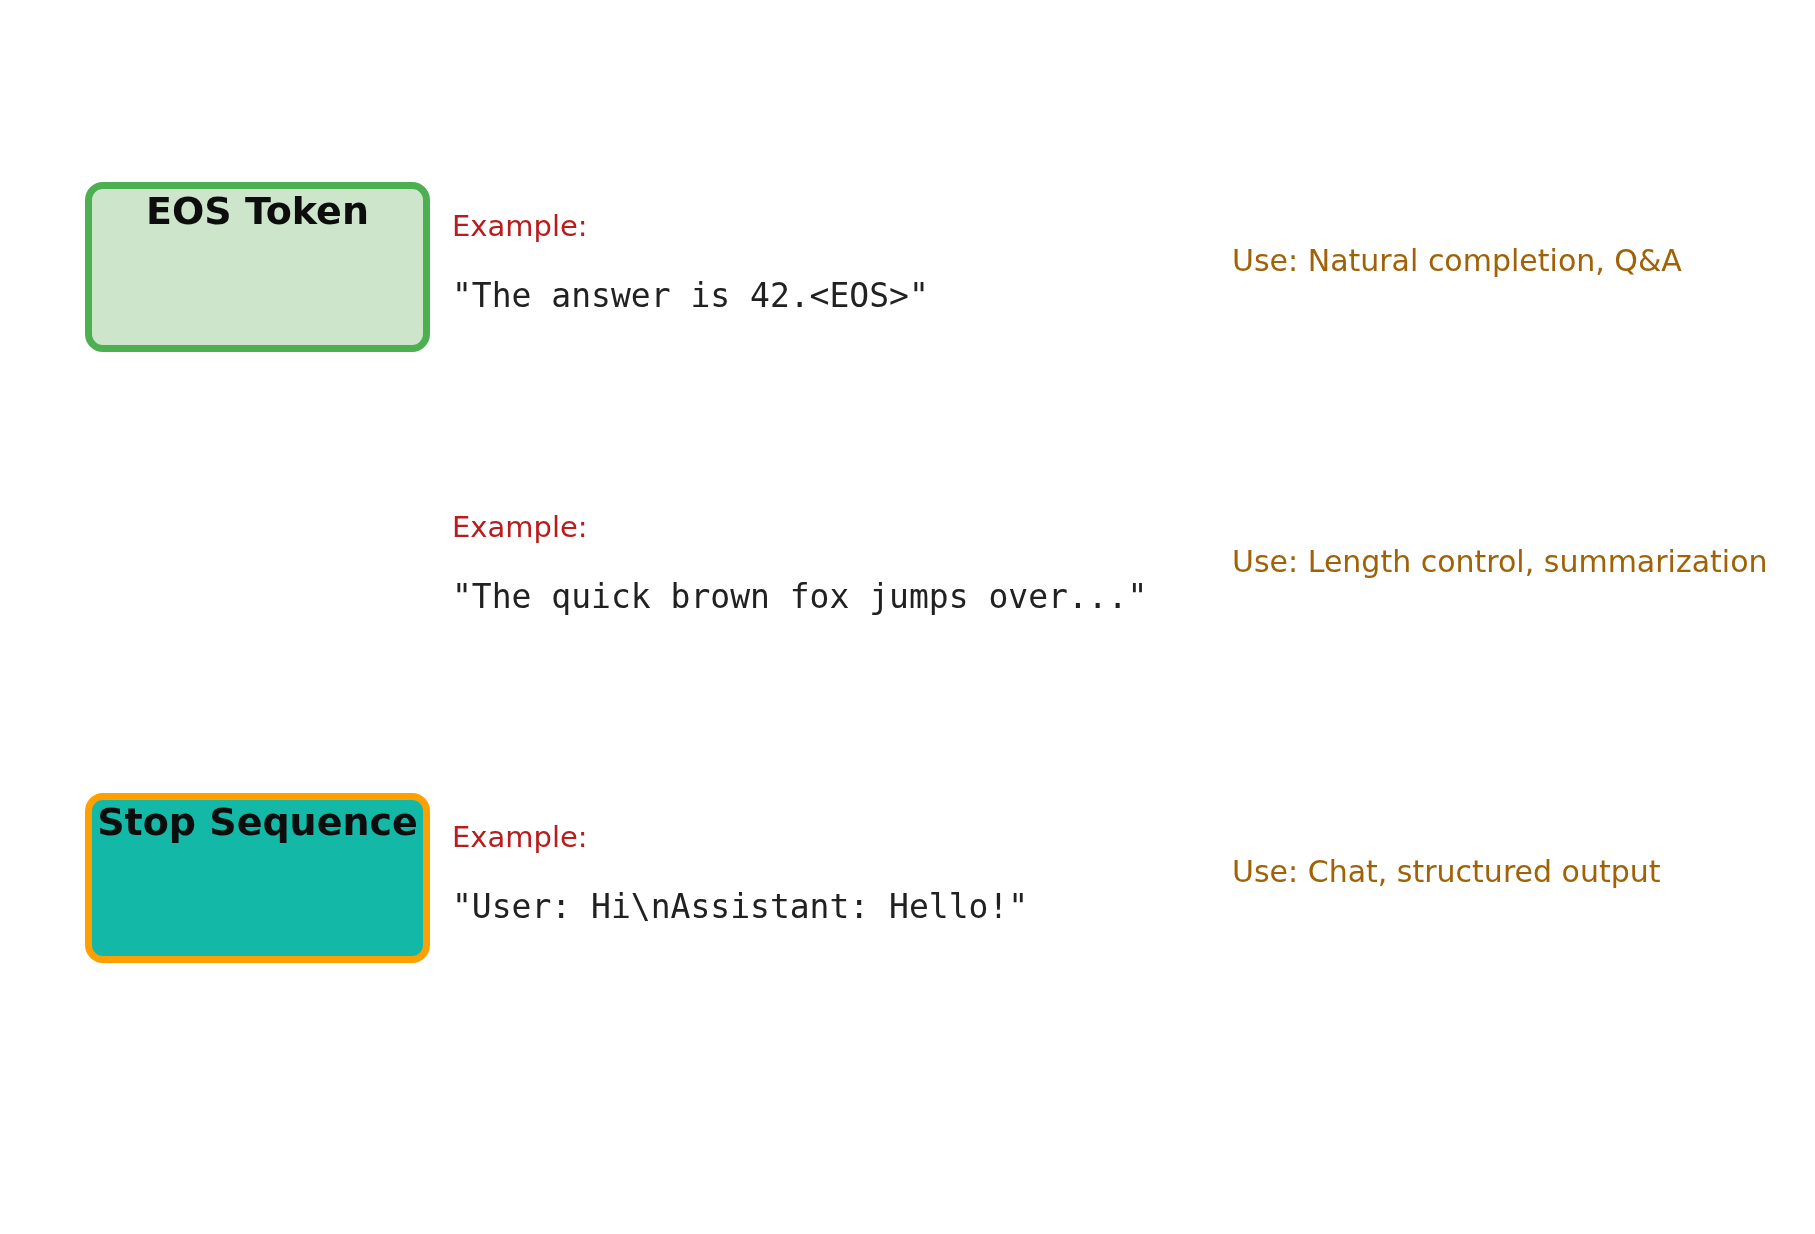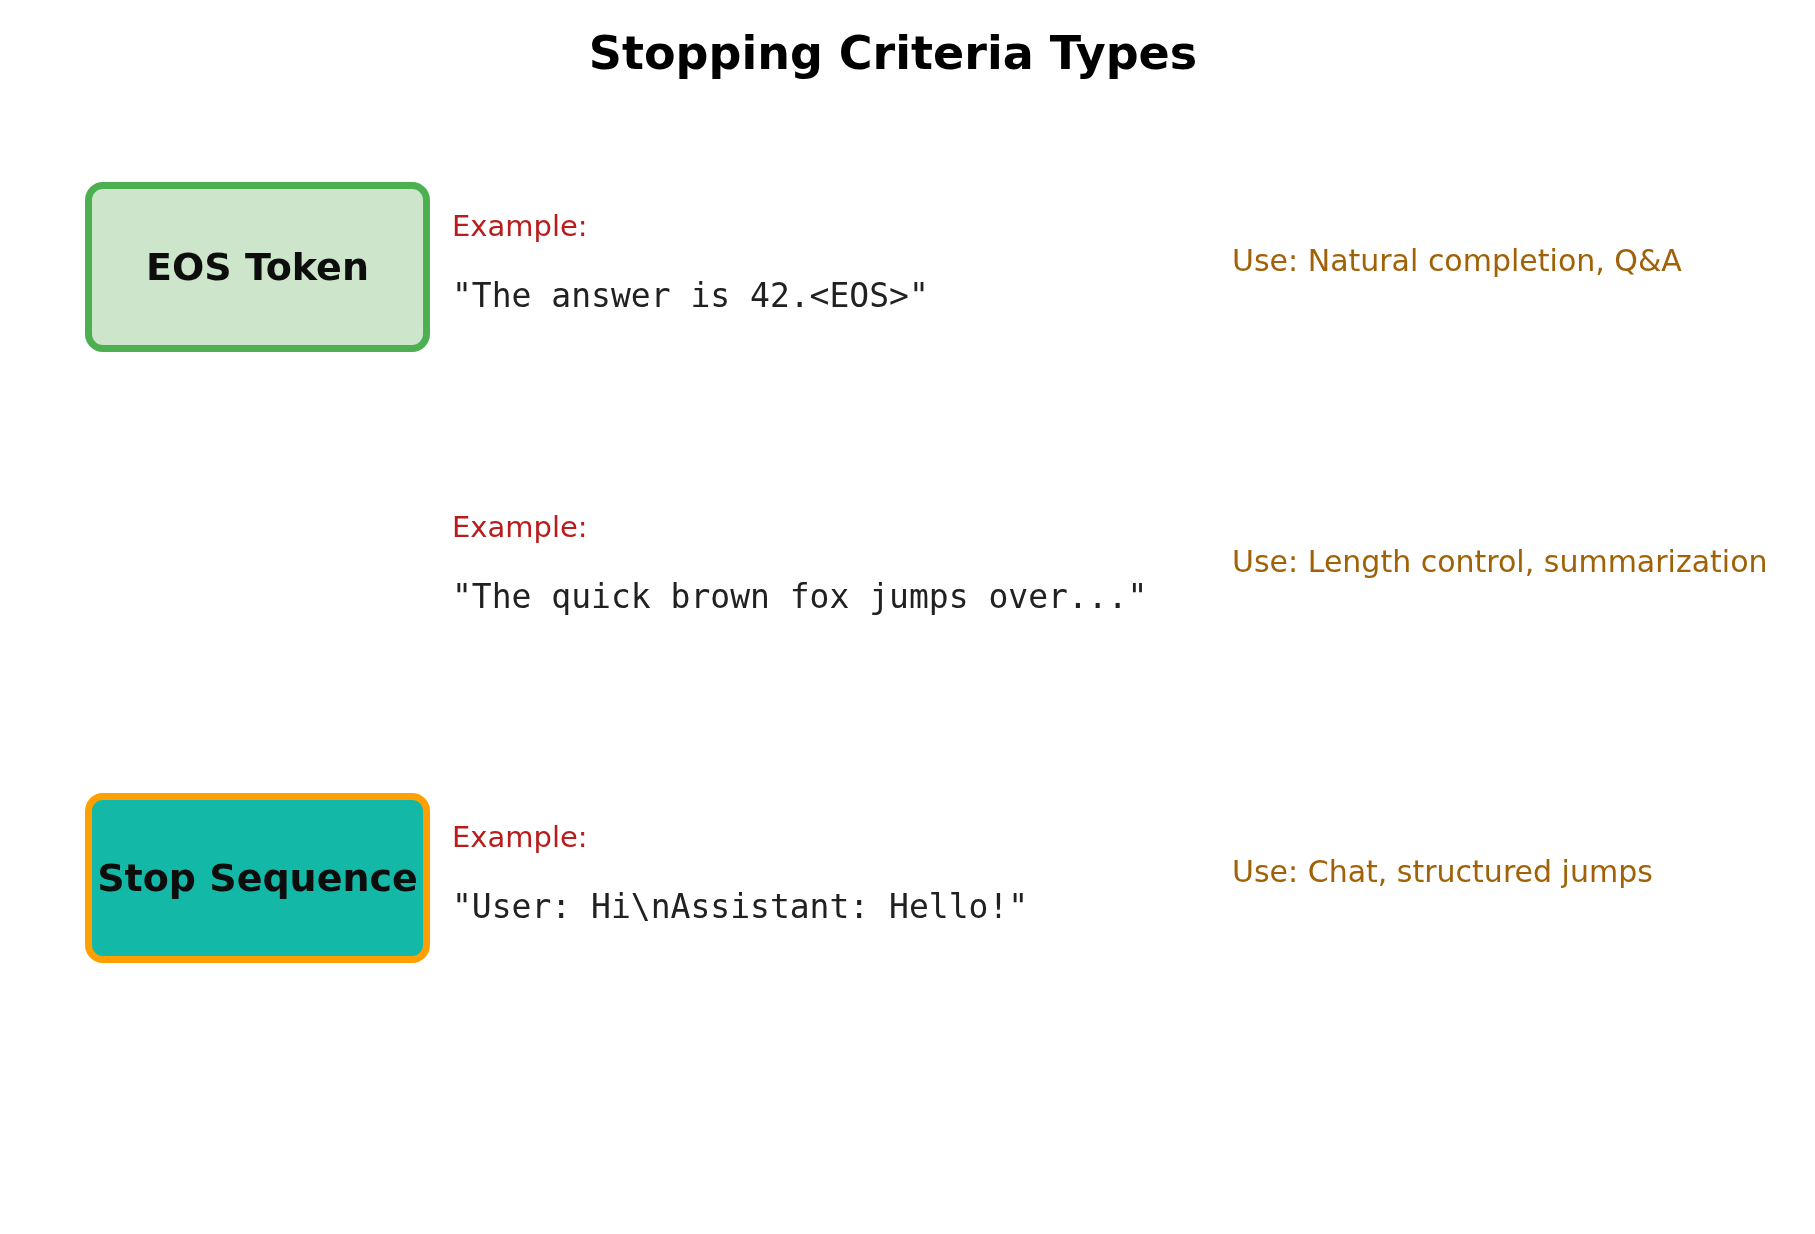--- a/index.html
+++ b/index.html
@@ -37,21 +37,20 @@
   .type-box {
     position: absolute;
     left: 85px;
     top: 0;
     width: 345px;
     height: 170px;
     box-sizing: border-box;
     border: 7px solid #000;
     border-radius: 18px;
     display: flex;
-    align-items: center;
     justify-content: center;
   }
   .type-label {
     font-size: 38px;
     font-weight: bold;
     color: #0d0d0d;
     white-space: nowrap;
   }
   .example-label {
     position: absolute;
@@ -78,21 +77,20 @@
     font-size: 30px;
     color: #a16207;
     white-space: nowrap;
   }
 </style>
 </head>
 <body>
 
 <div class="page">
 
-  <div class="title">Stopping Criteria Types</div>
 
   <div class="row row-0">
     <div class="type-box" style="border-color: rgb(76, 175, 80); background-color: rgb(204, 229, 203);">
       <span class="type-label">EOS Token</span>
     </div>
     <div class="example-label">Example:</div>
     <div class="example-code">"The answer is 42.&lt;EOS&gt;"</div>
     <div class="use-text">Use: Natural completion, Q&amp;A</div>
   </div>
 
@@ -101,16 +99,16 @@
     <div class="example-code">"The quick brown fox jumps over..."</div>
     <div class="use-text">Use: Length control, summarization</div>
   </div>
 
   <div class="row row-2">
     <div class="type-box" style="border-color: rgb(255, 160, 0); background-color: #14b8a6;">
       <span class="type-label">Stop Sequence</span>
     </div>
     <div class="example-label">Example:</div>
     <div class="example-code">"User: Hi\nAssistant: Hello!"</div>
-    <div class="use-text">Use: Chat, structured jumps</div>
+    <div class="use-text">Use: Chat, structured output</div>
   </div>
 
 </div>
 
 </body></html>

